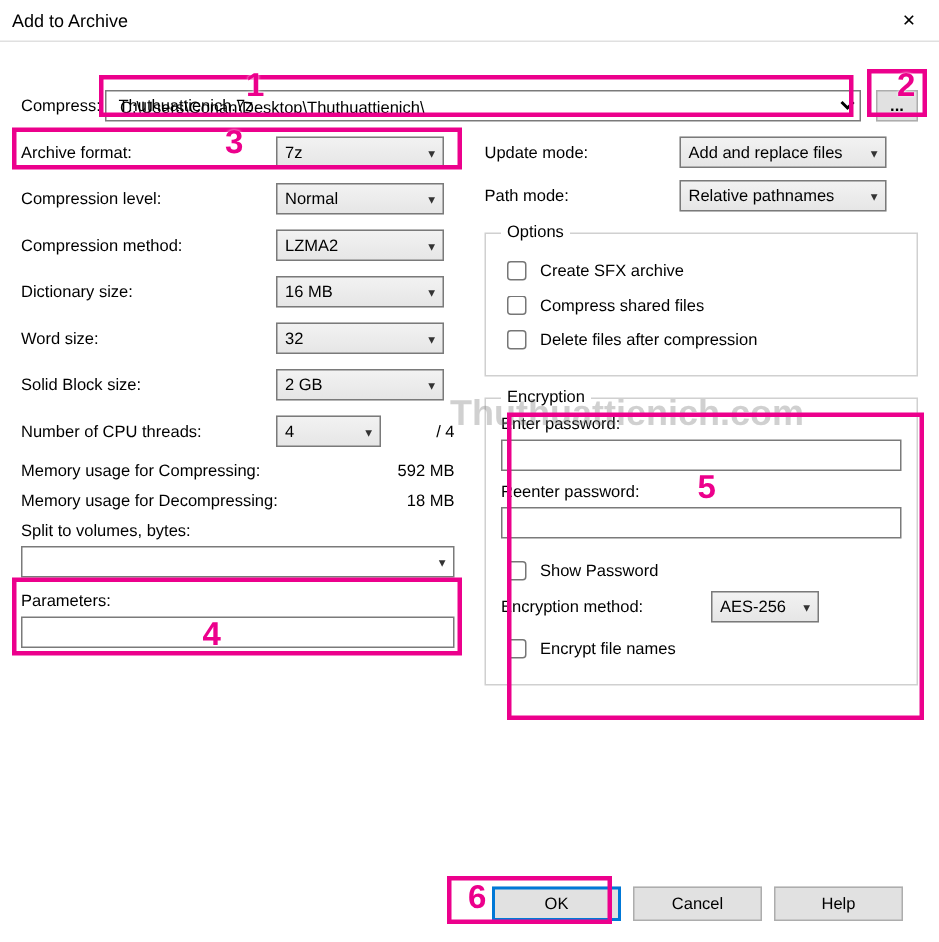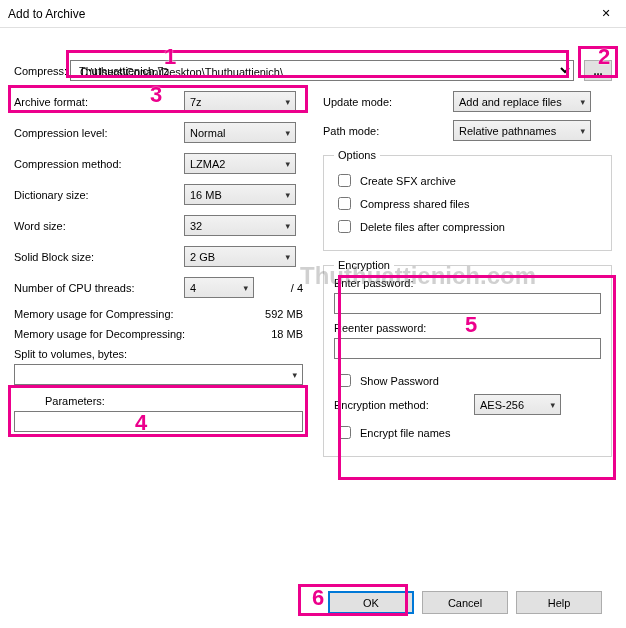--- a/index.html
+++ b/index.html
@@ -121,21 +121,21 @@
           <span>Memory usage for Decompressing:</span>
           <span>18 MB</span>
         </div>
       <div><span>Split to volumes, bytes:</span></div>
       <div style="margin-top:4px;">
           <div class="dropdown" style="width:100%; background:#fff;">
             <span></span>
             <span class="chev">▾</span>
           </div>
         </div>
-      <div style="margin-top:10px;margin-left:31px;"><span>Parameters:</span></div>
+      <div style="margin-top:10px;"><span>Parameters:</span></div>
       <input type="text" class="fullinput" style="margin-top: 4px;">
     </div>
 
     <div class="col right">
       <div class="row2">
           <span class="label label-r">Update mode:</span>
         <div class="dropdown dd-r">
             <span>Add and replace files</span>
             <span class="chev">▾</span>
           </div>
@@ -167,21 +167,21 @@
         <div>Enter password:</div>
         <input type="text" class="fullinput" style="margin: 4px 0px 8px;">
         <div>Reenter password:</div>
         <input type="text" class="fullinput" style="margin: 4px 0px 8px;">
         <label class="chk">
             <input type="checkbox" style="">
             <span>Show Password</span>
           </label>
         <div class="row2" style="margin-top:4px;">
             <span class="label" style="width:140px;">Encryption method:</span>
-          <div class="dropdown" style="width:87px;">
+          <div class="dropdown" style="width:72px;">
               <span>AES-256</span>
               <span class="chev">▾</span>
             </div>
           </div>
         <label class="chk">
             <input type="checkbox" style="">
             <span>Encrypt file names</span>
           </label>
       </fieldset>
     </div>

